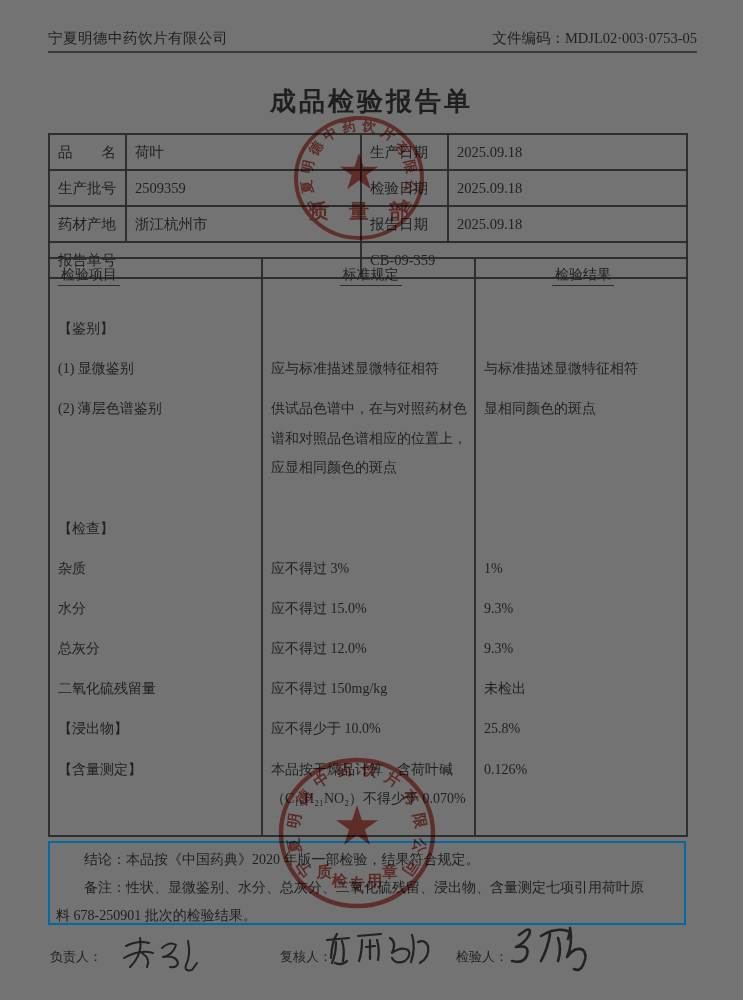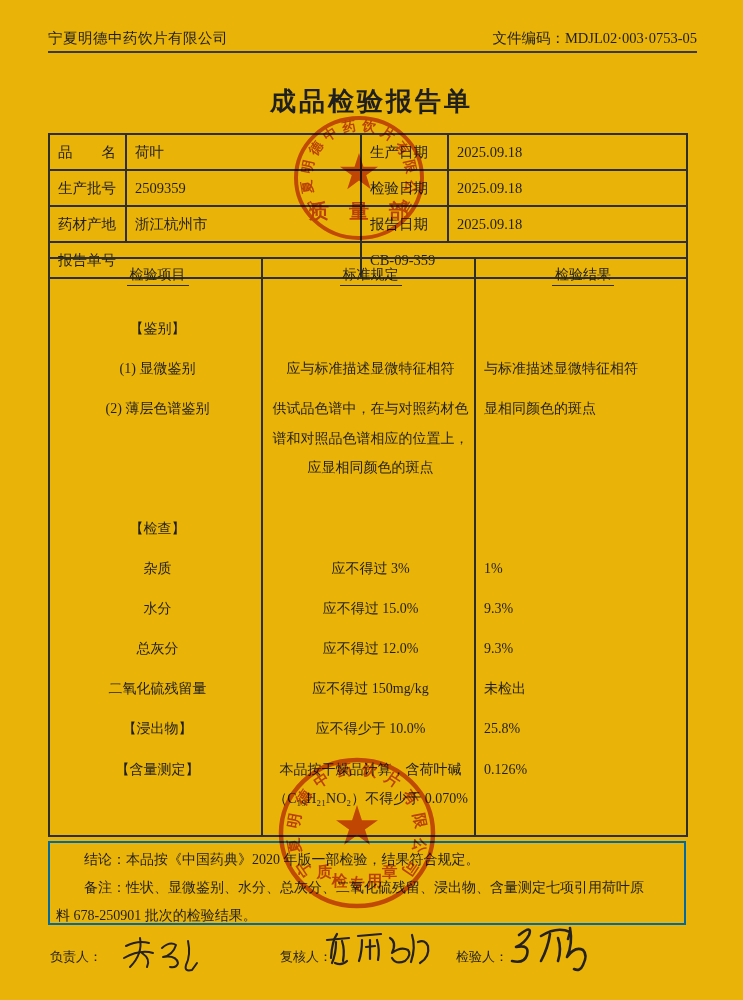--- a/index.html
+++ b/index.html
@@ -1,18 +1,18 @@
 <!DOCTYPE html>
 <html><head>
 <meta charset="utf-8">
 <style>
   * { margin:0; padding:0; box-sizing:border-box; }
   html,body { background:#ffffff; }
   .page{
-    position:relative; width:743px; height:1000px; background:#eab308;
+    position:relative; width:743px; height:1000px; background:#737373;
     font-family:"Liberation Serif","DejaVu Serif",serif;
     color:#1f1f1f; overflow:hidden;
   }
   
   .hdr-left{ position:absolute; left:48px; top:29px; font-size:14.5px; letter-spacing:.5px; }
   .hdr-right{ position:absolute; right:46px; top:29px; font-size:14.5px; }
   .hdr-rule{ position:absolute; left:48px; top:51px; width:649px; height:2px; background:#3a3a3a; }
   .doc-title{ position:absolute; left:0; top:84px; width:100%; text-align:center;
     font-size:26px; font-weight:bold; letter-spacing:3px; }
 
@@ -22,21 +22,21 @@
   table.info td{ border:2px solid #2e2e2e; height:36px; font-size:14.5px;
     padding:0 4px 0 8px; white-space:nowrap; overflow:hidden; }
 
   
   table.main{ position:absolute; left:48px; top:257px; width:638px; height:580px;
     border-collapse:collapse; table-layout:fixed; }
   table.main{ border:2px solid #2e2e2e; }
   table.main td{ vertical-align:top; font-size:14px; line-height:29.5px;
     padding:0 4px 0 8px; white-space:pre-line; }
   table.main col.ca{ width:213px; } table.main col.cb{ width:213px; } table.main col.cc{ width:212px; }
-  table.main td.vline{ border-right:2px solid #2e2e2e;text-align:center; }
+  table.main td.vline{ border-right:2px solid #2e2e2e; }
   tr.mhead td{ height:56px; line-height:20px; padding-top:6px; }
   tr.mhead td.center{ text-align:center; }
   tr.mhead span{ border-bottom:1.5px solid #2e2e2e; padding:0 3px 3px; }
   tr.filler td{ height:auto; }
 
   
   .concl{ position:absolute; left:48px; top:841px; width:638px; height:84px;
     border:2px solid #0369a1; padding:3px 8px 0 6px; font-size:14px; line-height:28px; }
   .concl p{ text-indent:2em; white-space:pre-line; }
 

